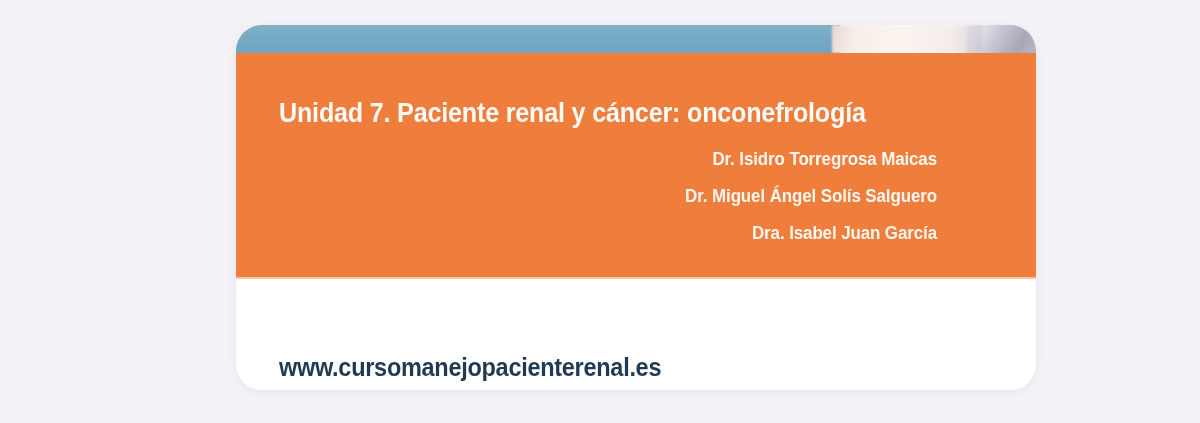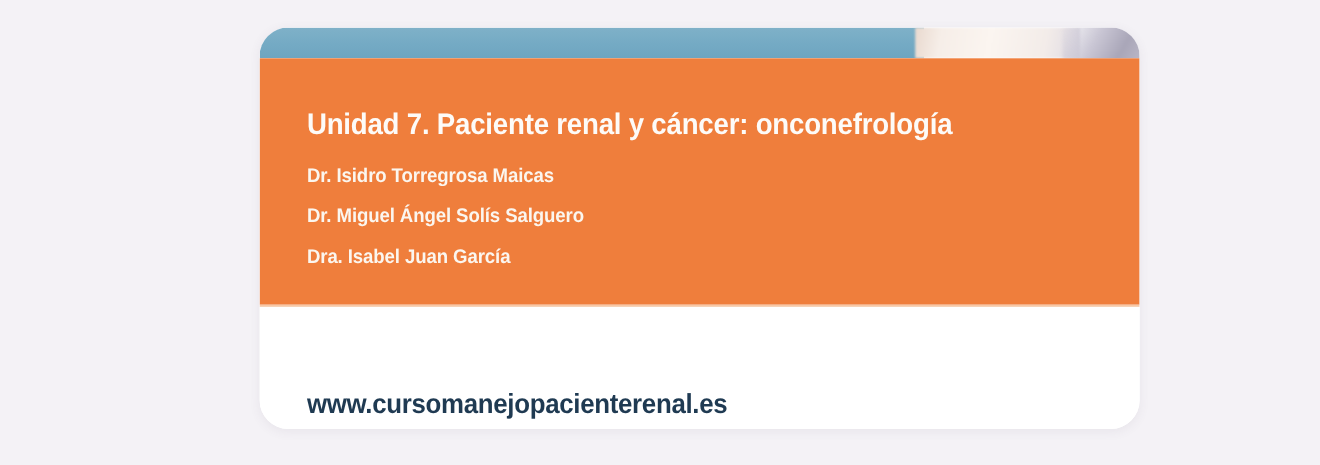--- a/index.html
+++ b/index.html
@@ -118,20 +118,21 @@
     transform: scaleX(0.93);
     transform-origin: left center;
     white-space: nowrap;
   }
 
   .author-list {
     position: absolute;
     left: 43px;
     top: 116px;
     width: 700px;
+    text-align: right;
   }
 
   .author-line {
     color: #fbf6ef;
     font-family: "Liberation Sans Narrow", "Liberation Sans", sans-serif;
     font-size: 18px;
     font-weight: 600;
     line-height: 37px;
     letter-spacing: -0.1px;
     transform: scaleX(0.94);

